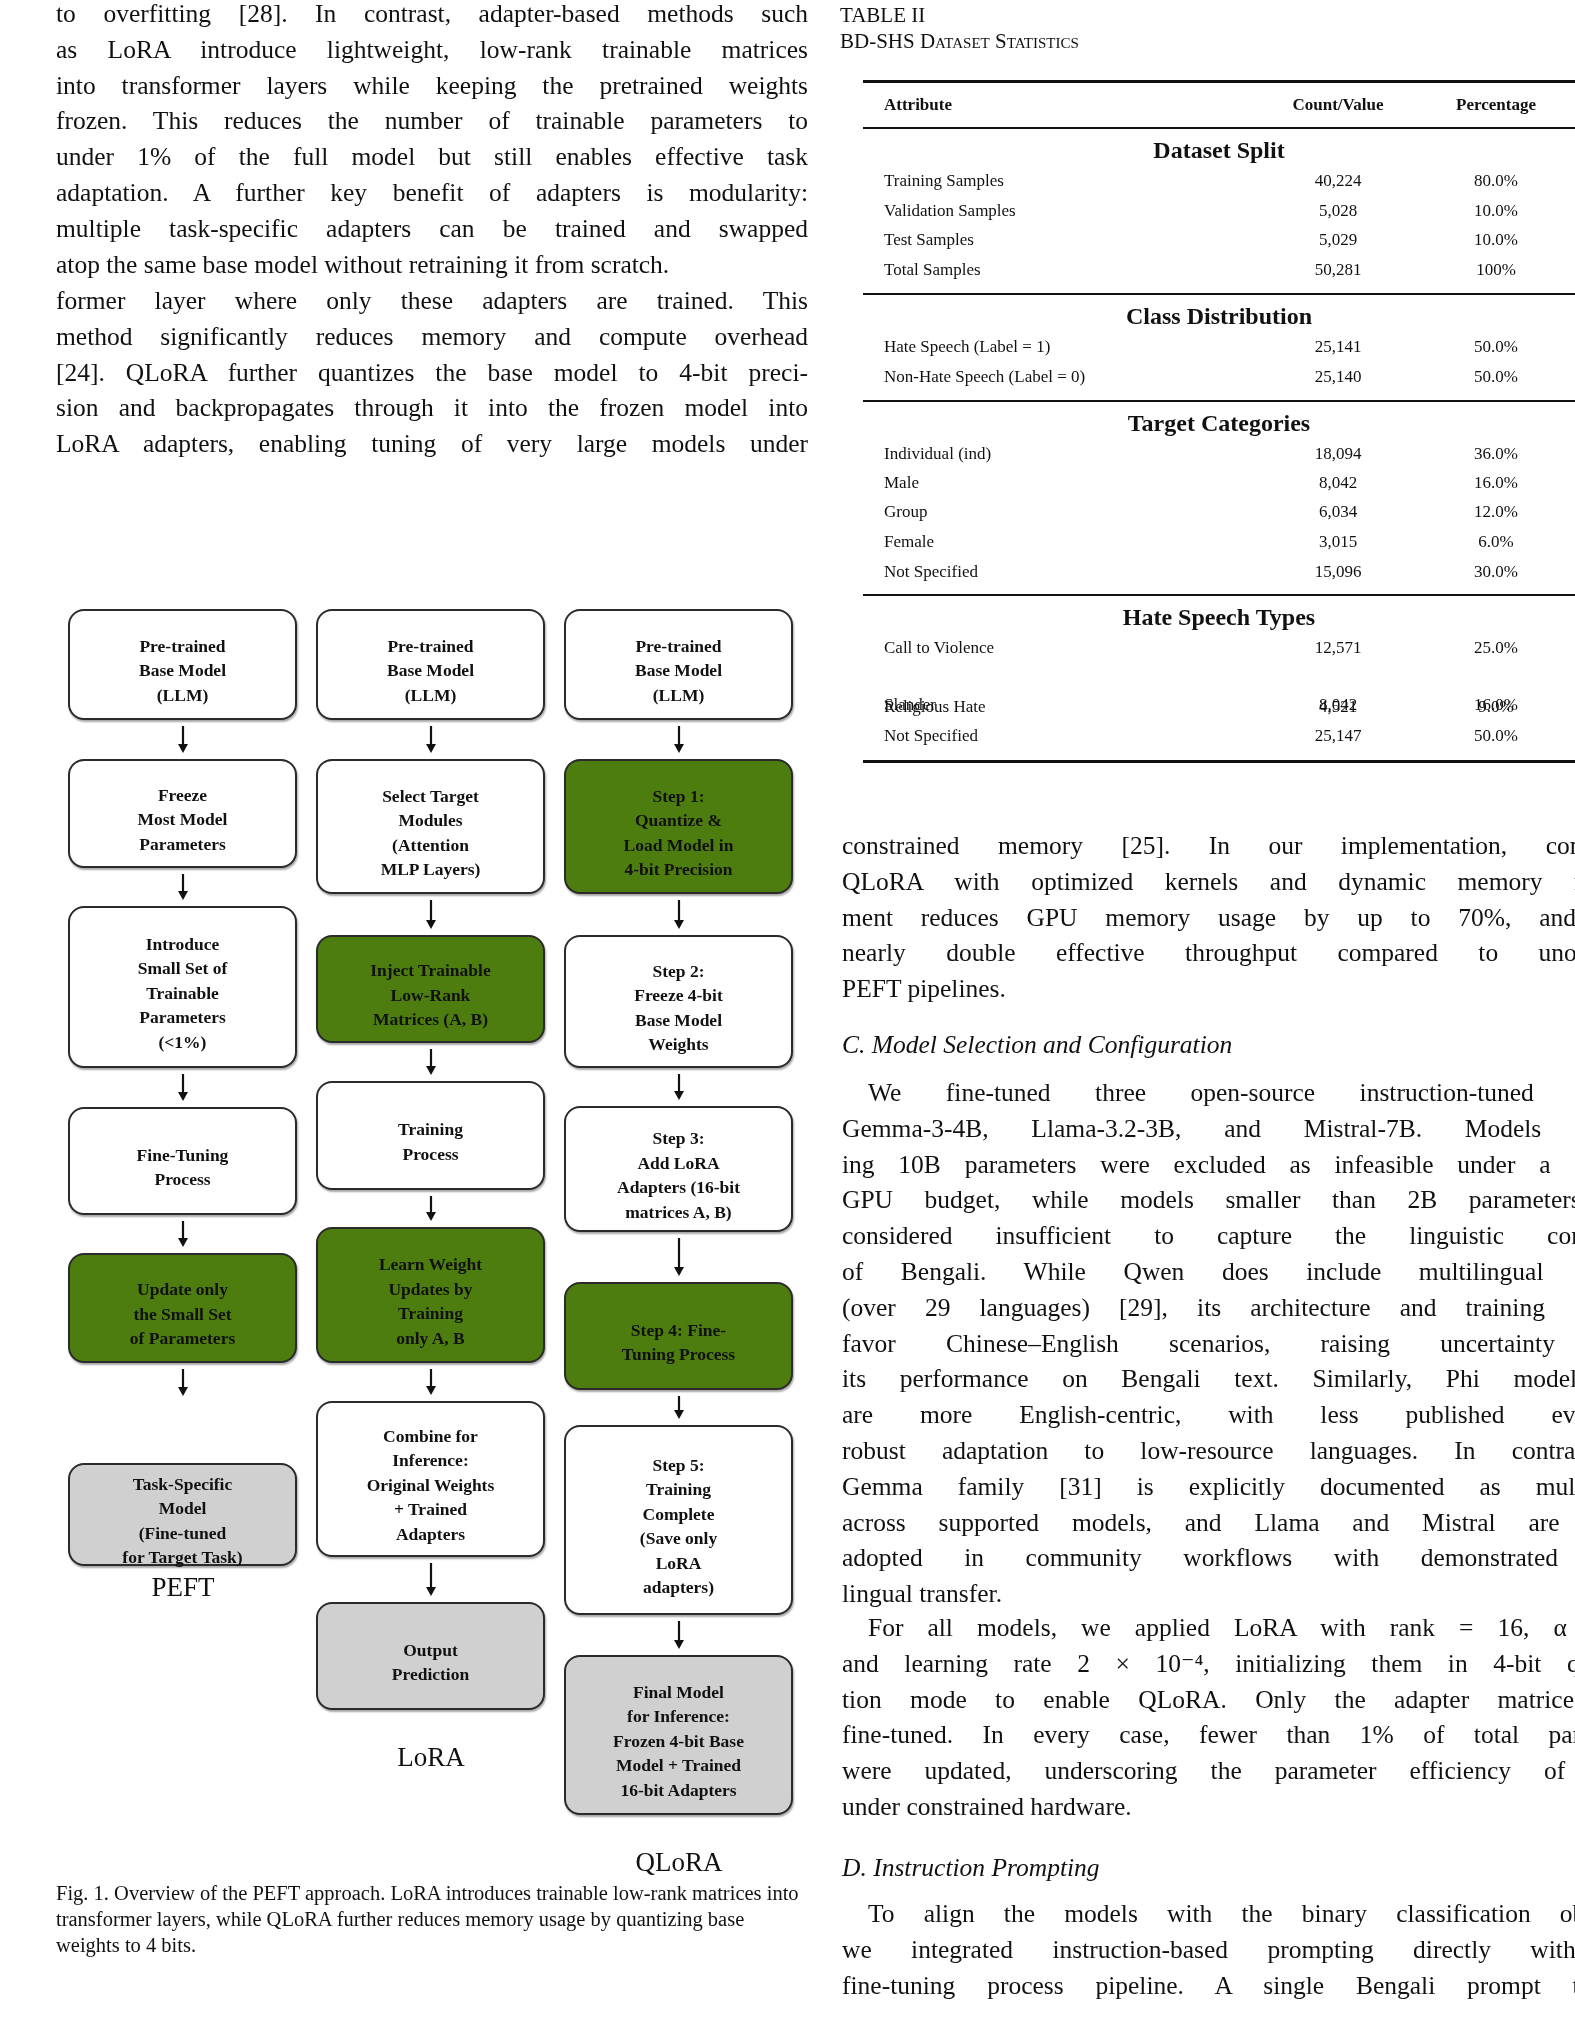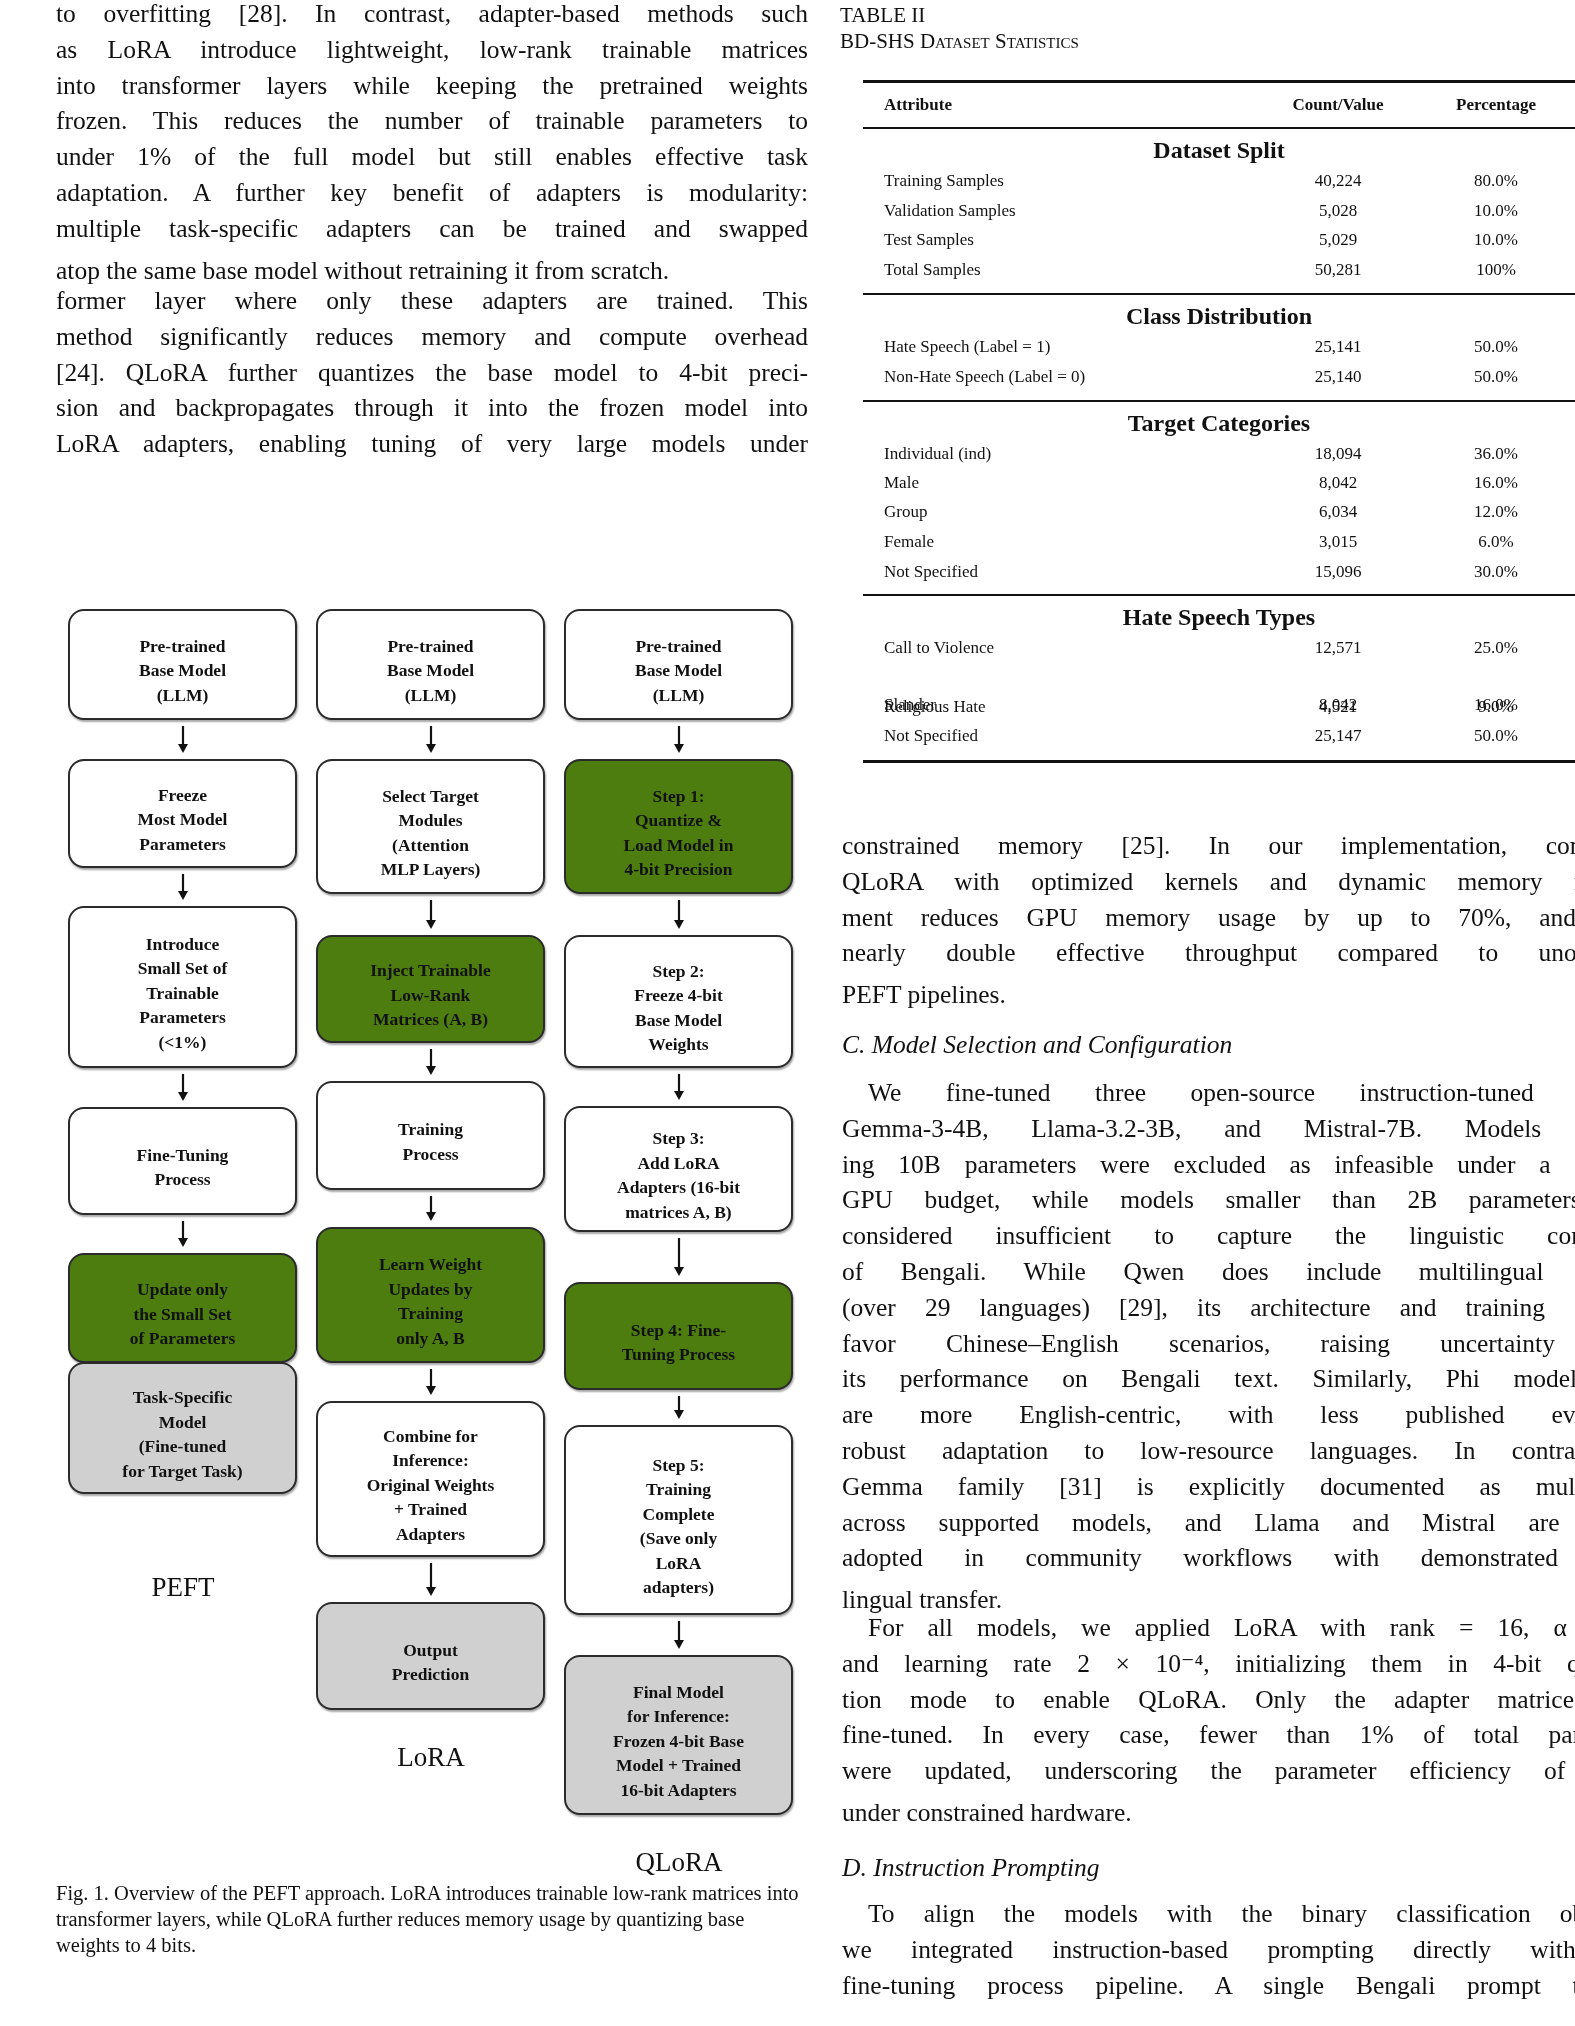--- a/index.html
+++ b/index.html
@@ -5,21 +5,21 @@
   html, body { margin: 0; padding: 0; background: #ffffff; }
   body {
     width: 1575px; height: 2026px; position: relative; overflow: hidden;
     font-family: "Liberation Serif", "DejaVu Serif", serif; color: #111;
   }
   .para {
     position: absolute; font-size: 25.5px; line-height: 35.8px;
     text-align: justify; text-align-last: justify; hyphens: none;
   }
   .para .line { display: block; white-space: nowrap; text-align: justify; text-align-last: justify; }
-  .para .line.last { text-align-last: left; margin-top: 6px; }
+  .para .line.last { text-align-last: left; }
   .ital { font-style: italic; }
   .indent { padding-left: 26px; }
 
   
   .tbl-title { position: absolute; left: 840px; width: 735px; text-align: left; font-size: 21px; line-height: 27px; }
   .smallcaps { font-variant: small-caps; }
   .rule { position: absolute; left: 863px; width: 712px; background: #111; }
   .trow { position: absolute; left: 863px; width: 712px; height: 29px; font-size: 17px; line-height: 29px; }
   .trow .c1 { position: absolute; left: 21px; }
   .thead { font-weight: bold; }
@@ -106,21 +106,21 @@
     </svg>
     <div class="box light" style="left: 68px; top: 1253px; width: 229px; height: 110px;">
       <span>Update only
 the Small Set
 of Parameters</span>
     </div>
     <svg class="arrow" width="14" height="27" style="left: 175.5px; top: 1369px; height: 27px;">
       <line x1="7" y1="0" x2="7" y2="20" stroke="#111" stroke-width="2.2"></line>
       <polygon points="2,18 12,18 7,27" fill="#111"></polygon>
     </svg>
-    <div class="box dark" style="left: 68px; top: 1362px; width: 229px; height: 132px;">
+    <div class="box dark" style="left: 68px; top: 1463px; width: 229px; height: 103px;">
       <span>Task-Specific
 Model
 (Fine-tuned
 for Target Task)</span>
     </div>
     <div class="col-label" style="left: 68px; top: 1572px;">PEFT</div>
     <div class="box" style="left: 316px; top: 609px; width: 229px; height: 111px;">
       <span>Pre-trained
 Base Model
 (LLM)</span>

